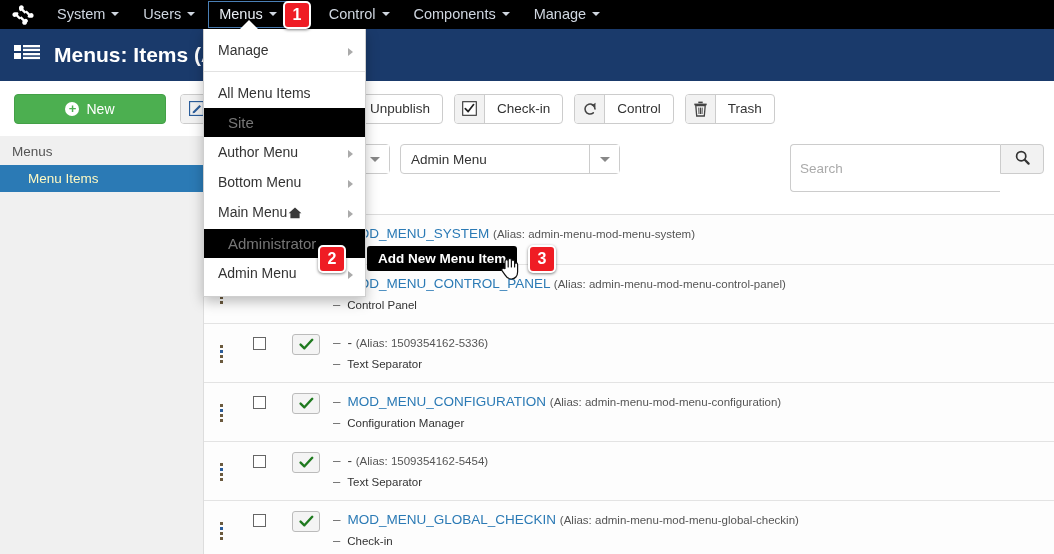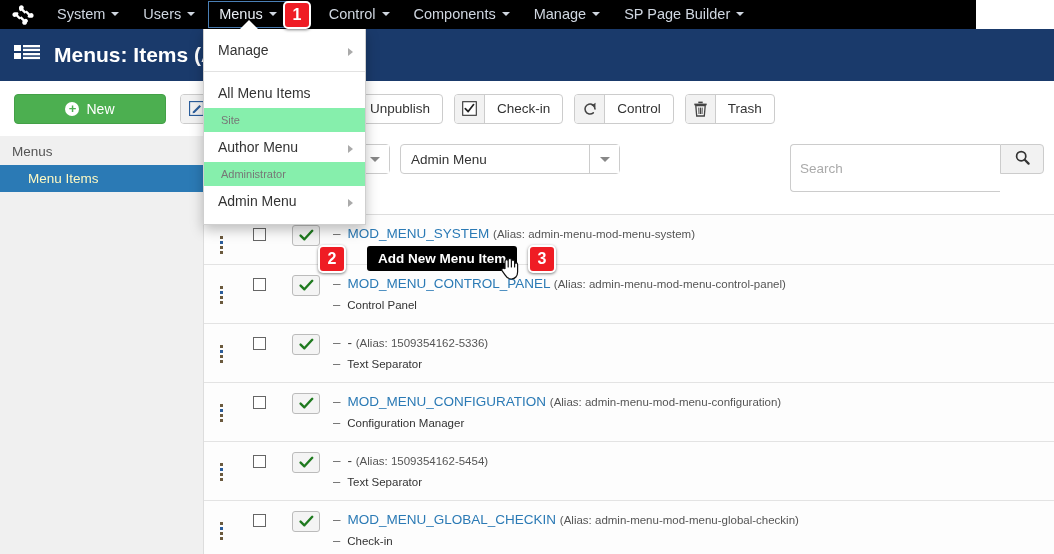--- a/index.html
+++ b/index.html
@@ -7,21 +7,21 @@
     margin: 0; padding: 0;
     width: 1054px; height: 554px;
     overflow: hidden;
     font-family: "Liberation Sans", sans-serif;
     background: #fff;
   }
   #app { position: relative; width: 1054px; height: 554px; overflow: hidden; background: #fff; }
 
   
   .topnav {
-    position: absolute; left: 0; top: 0; width: 976px; height: 29px;
+    position: absolute; left: 0; top: 0; width: 1054px; height: 29px;
     background: #000; display: flex; align-items: center; padding-left: 10px;
   }
   .joomla-logo { width: 26px; height: 20px; display: flex; align-items: center; justify-content: center; margin-right: 10px; }
   .joomla-logo svg { display:block; }
   .navitem {
     color: #cfd6e0; font-size: 14.5px; padding: 5px 11px; margin-right: 2px;
     white-space: nowrap; cursor: pointer; line-height: 17px; position: relative;
   }
   .navitem .caret {
     display:inline-block; margin-left:6px; width:0; height:0;
@@ -147,21 +147,21 @@
     border-left: 9px solid transparent; border-right: 9px solid transparent; border-bottom: 9px solid #fff;
   }
   .dd-item {
     font-size: 14px; color: #333; padding: 7px 14px; cursor: pointer; position: relative; white-space: nowrap;
   }
   .dd-item .rarrow {
     position: absolute; right: 12px; top: 13px; width: 0; height: 0;
     border-top: 4.5px solid transparent; border-bottom: 4.5px solid transparent; border-left: 5px solid #aaa;
   }
   .dd-sep { height: 1px; background: #e2e2e2; margin: 6px 0; }
-  .dd-head { font-size: 11px; color: #777; padding: 6px 17px; background: #86efac; }
+  .dd-head { font-size: 15px; color: #777; padding: 6px 24px; background: #000000; }
   .home-ico { display:inline-block; margin-left: 1px; vertical-align: -2px; }
 
   
   .tooltip {
     position: absolute; left: 367px; top: 246px; background: #000; color: #fff;
     font-size: 13.5px; padding: 5px 11px; border-radius: 3px; z-index: 60; white-space: nowrap; font-weight: bold;
   }
   .cursor-hand { position: absolute; left: 499px; top: 256px; z-index: 70; }
 
   
@@ -201,23 +201,20 @@
       <span>Menus</span><span class="caret"></span>
     </div>
     <div class="navitem" style="margin-left:28px;">
       <span>Control</span><span class="caret"></span>
     </div>
     <div class="navitem">
       <span>Components</span><span class="caret"></span>
     </div>
     <div class="navitem">
       <span>Manage</span><span class="caret"></span>
-    </div>
-    <div class="navitem">
-      <span>SP Page Builder</span><span class="caret"></span>
     </div>
   </div>
 
   <div class="subheader">
     <div class="hicon">
       <svg width="26" height="22" viewBox="0 0 26 22">
         <rect x="0" y="1" width="7" height="6" fill="#fff"></rect>
         <rect x="9" y="1" width="17" height="2.3" fill="#fff"></rect>
         <rect x="9" y="4.8" width="17" height="2.3" fill="#fff"></rect>
         <rect x="0" y="9" width="7" height="6" fill="#fff"></rect>
@@ -454,20 +451,30 @@
     </div>
     <div class="dd-sep"></div>
     <div class="dd-item">
       <span>All Menu Items</span>
     </div>
     <div class="dd-head">Site</div>
     <div class="dd-item">
       <span>Author Menu</span>
       <span class="rarrow"></span>
     </div>
+    <div class="dd-item">
+      <span>Bottom Menu</span>
+      <span class="rarrow"></span>
+    </div>
+    <div class="dd-item">
+      <span>Main Menu</span><span class="home-ico"><svg width="14" height="12" viewBox="0 0 14 12">
+            <path d="M7 0.6 L13.4 6.2 L11.6 6.2 L11.6 11.2 L2.4 11.2 L2.4 6.2 L0.6 6.2z" fill="#3a3a3a"></path>
+          </svg></span>
+      <span class="rarrow"></span>
+    </div>
     <div class="dd-head">Administrator</div>
     <div class="dd-item">
       <span>Admin Menu</span>
       <span class="rarrow"></span>
     </div>
   </div>
 
   <div class="tooltip">Add New Menu Item</div>
   <div class="cursor-hand">
     <svg width="20" height="24" viewBox="0 0 20 24">

